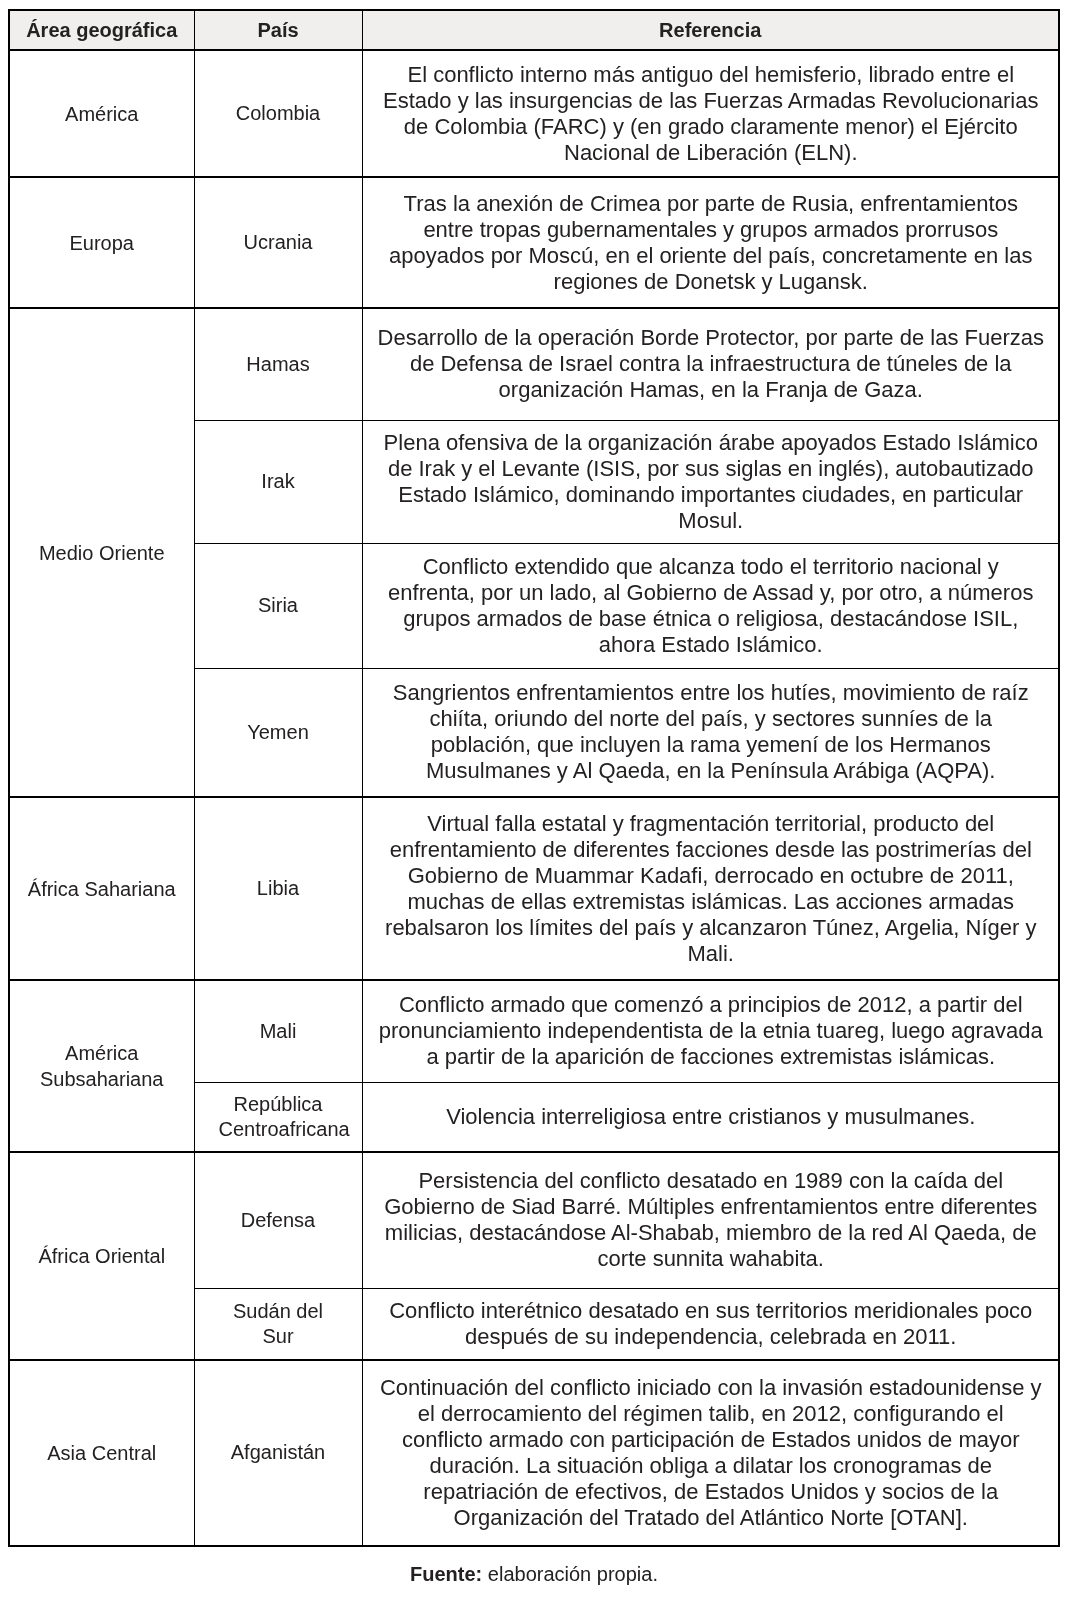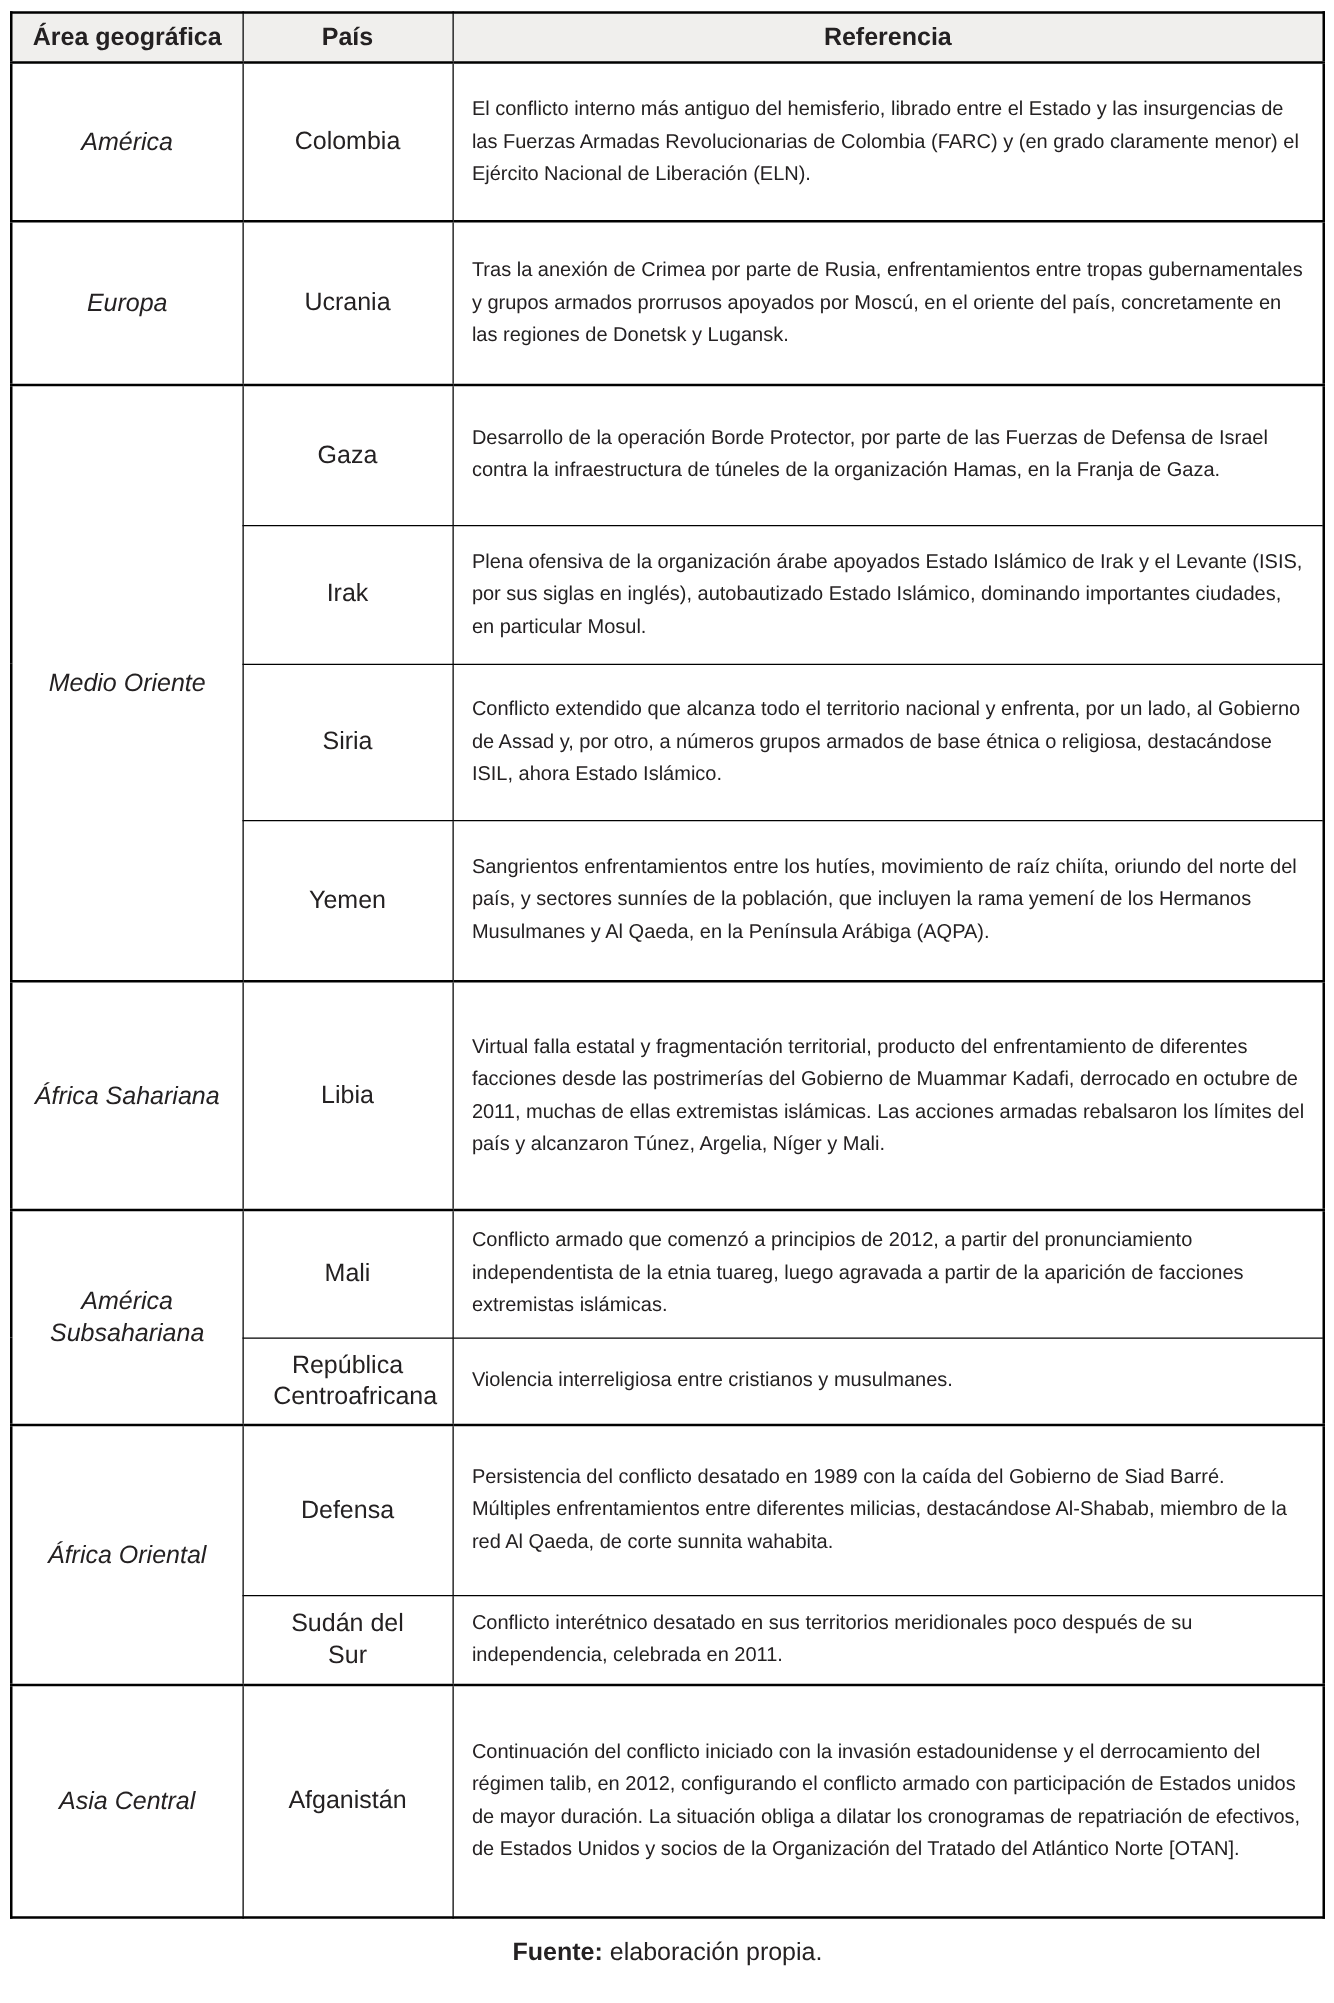--- a/index.html
+++ b/index.html
@@ -42,34 +42,33 @@
     text-align: center;
   }
   td {
     border: 1.5px solid #000;
     font-size: 20px;
     vertical-align: middle;
   }
   tr.gsep td { border-top-width: 2px; }
   td.area {
     text-align: center;
-    font-style: italic;
     padding: 4px 4px;
     line-height: 26px;
   }
   td.country {
     text-align: center;
     padding: 4px 24px;
     line-height: 25px;
   }
   td.ref {
-    font-size: 16px;
+    font-size: 22px;
     line-height: 26px;
     padding: 9px 14px 9px 15px;
-    text-align: left;
+    text-align: center;
     border-radius: 12px;
   }
   
   .rh42  { height: 40px; }
   .rh127 { height: 127px; }
   .rh131 { height: 131px; }
   .rh112 { height: 112px; }
   .rh111 { height: 111px; }
   .rh125 { height: 125px; }
   .rh129 { height: 129px; }
@@ -113,21 +112,21 @@
       </tr>
 
       <tr class="gsep rh131">
         <td class="area">Europa</td>
         <td class="country">Ucrania</td>
         <td class="ref">Tras la anexión de Crimea por parte de Rusia, enfrentamientos entre tropas gubernamentales y grupos armados prorrusos apoyados por Moscú, en el oriente del país, concretamente en las regiones de Donetsk y Lugansk.</td>
       </tr>
 
       <tr class="gsep rh112">
         <td class="area" rowspan="4">Medio Oriente</td>
-        <td class="country">Gaza</td>
+        <td class="country">Hamas</td>
         <td class="ref">Desarrollo de la operación Borde Protector, por parte de las Fuerzas de Defensa de Israel contra la infraestructura de túneles de la organización Hamas, en la Franja de Gaza.</td>
       </tr>
       <tr class="rh111">
         <td class="country">Irak</td>
         <td class="ref">Plena ofensiva de la organización árabe apoyados Estado Islámico de Irak y el Levante (ISIS, por sus siglas en inglés), autobautizado Estado Islámico, dominando importantes ciudades, en particular Mosul.</td>
       </tr>
       <tr class="rh125">
         <td class="country">Siria</td>
         <td class="ref">Conflicto extendido que alcanza todo el territorio nacional y enfrenta, por un lado, al Gobierno de Assad y, por otro, a números grupos armados de base étnica o religiosa, destacándose ISIL, ahora Estado Islámico.</td>
       </tr>

